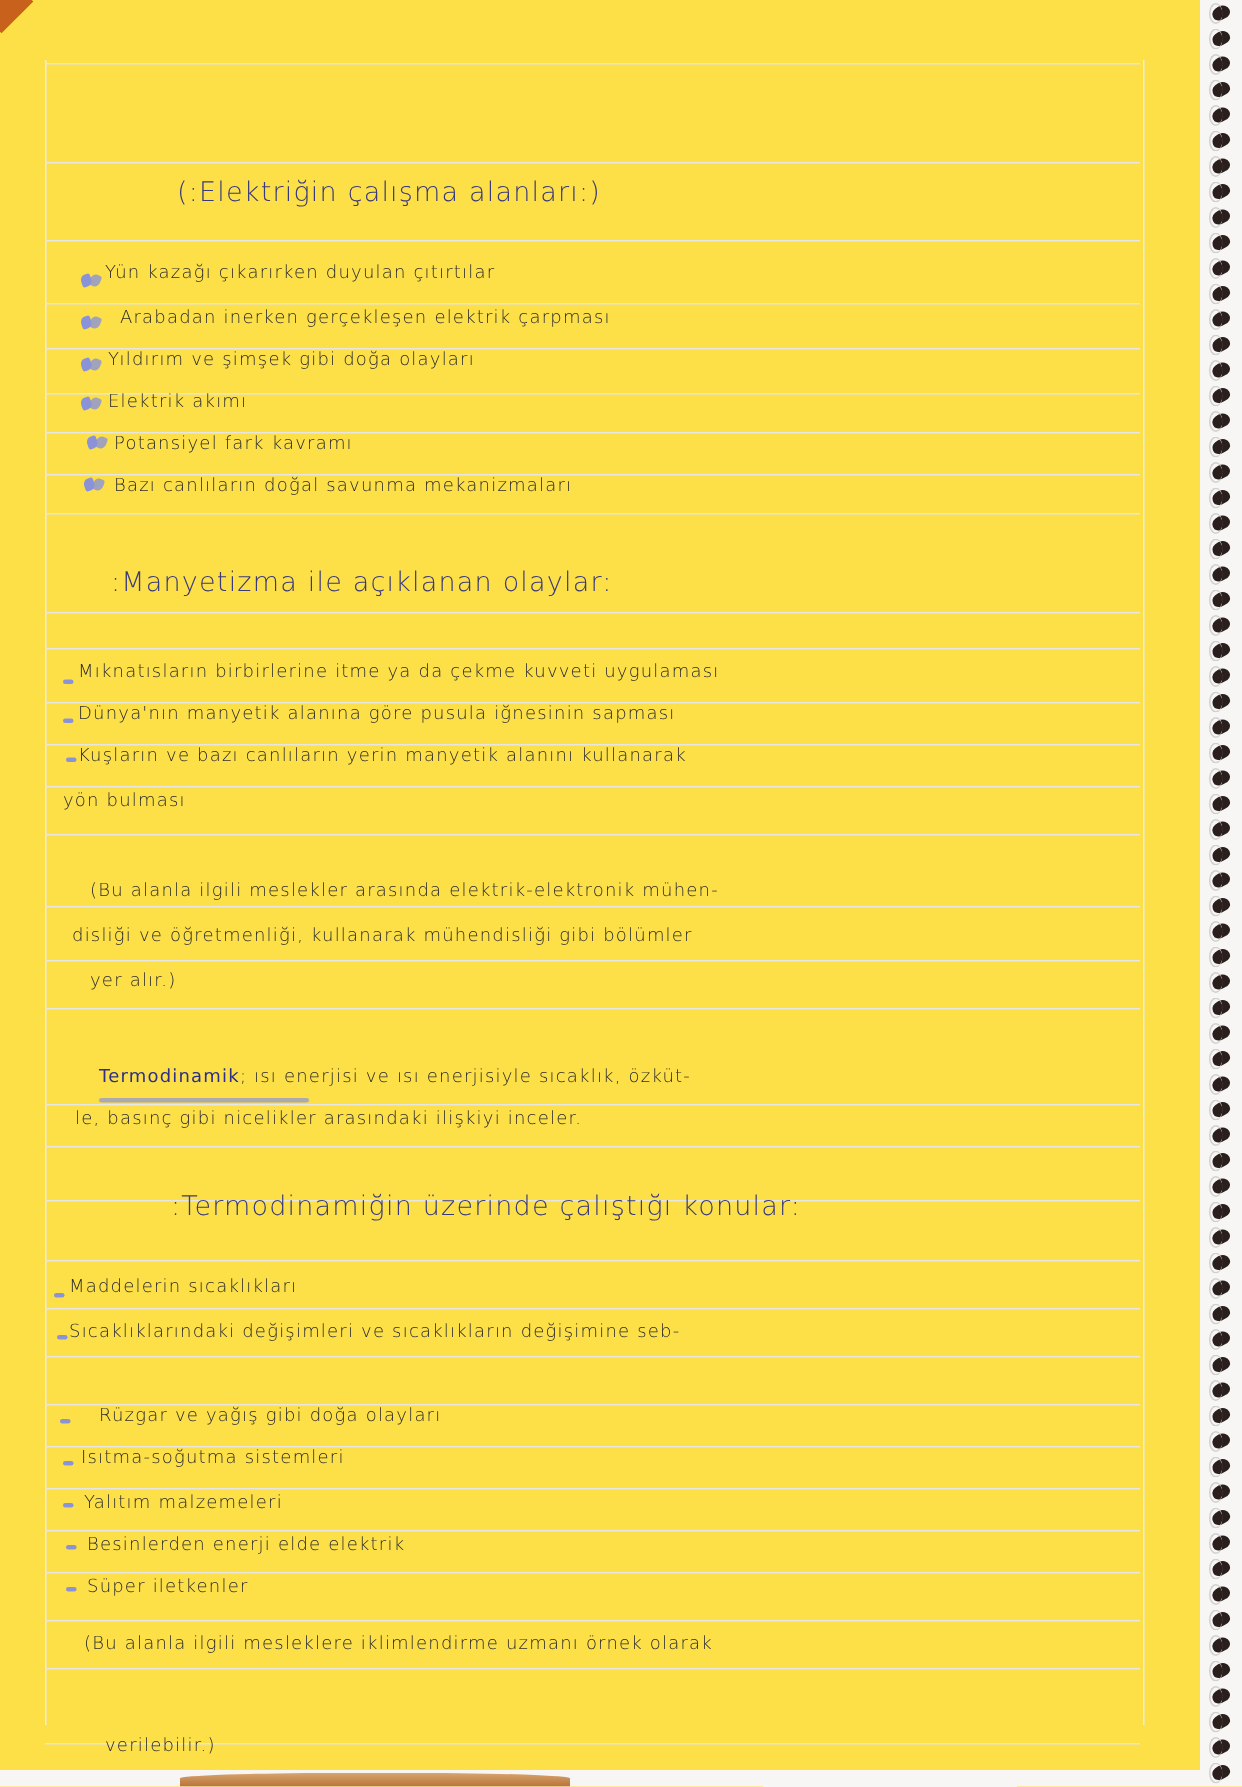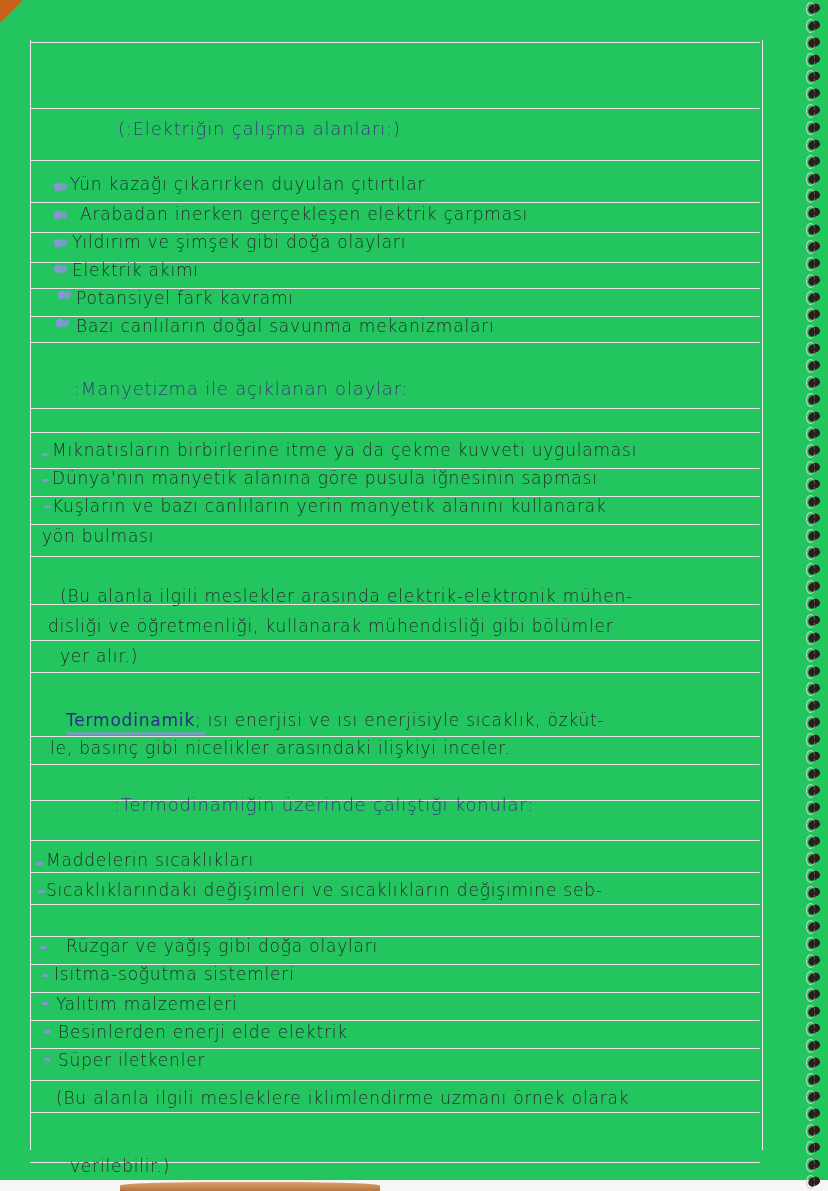--- a/index.html
+++ b/index.html
@@ -3,22 +3,21 @@
 <meta charset="utf-8">
 <style>
   html, body { margin:0; padding:0; }
   body {
     width:828px; height:1191px; overflow:hidden; position:relative;
     background:#f7f6f4;
     font-family:"DejaVu Sans", sans-serif;
   }
   .page {
     position:absolute; left:0; top:0; width:800px; height:1180px;
-    background:#22c55e;
-    padding-left:28px;
+    background:#fde047;
   }
   .corner-tl {
     position:absolute; left:-14px; top:-14px; width:30px; height:30px;
     background:#c8611c; transform:rotate(45deg);
   }
   .bottom-edge {
     position:absolute; left:120px; top:1182px; width:260px; height:9px;
     background:linear-gradient(#d9a46e,#b8733a); border-radius:40% 40% 0 0;
   }
   .rule {
@@ -43,21 +42,21 @@
     background:#2a1f1c;
     transform:rotate(-25deg);
   }
   .ring::after {
     content:""; position:absolute; left:0px; top:0px; width:8px; height:12px;
     border:1px solid #d0d0d0; border-right:none; border-radius:50%;
   }
   .hw {
     position:absolute; white-space:nowrap;
     font-family:"DejaVu Sans", sans-serif;
-    font-size:17px; letter-spacing:0.8px; color:#2b2b2e; font-weight:300;
+    font-size:12px; letter-spacing:0.8px; color:#2b2b2e; font-weight:300;
   }
   .hw.blue { color:#3a3a7a; }
   .hw.heading { font-size:18px; }
   .bullet {
     position:absolute; width:14px; height:10px;
   }
   .bullet::before, .bullet::after {
     content:""; position:absolute; top:1px; width:7px; height:8px;
     background:#8a93d8; border-radius:50% 20% 50% 20%;
   }

